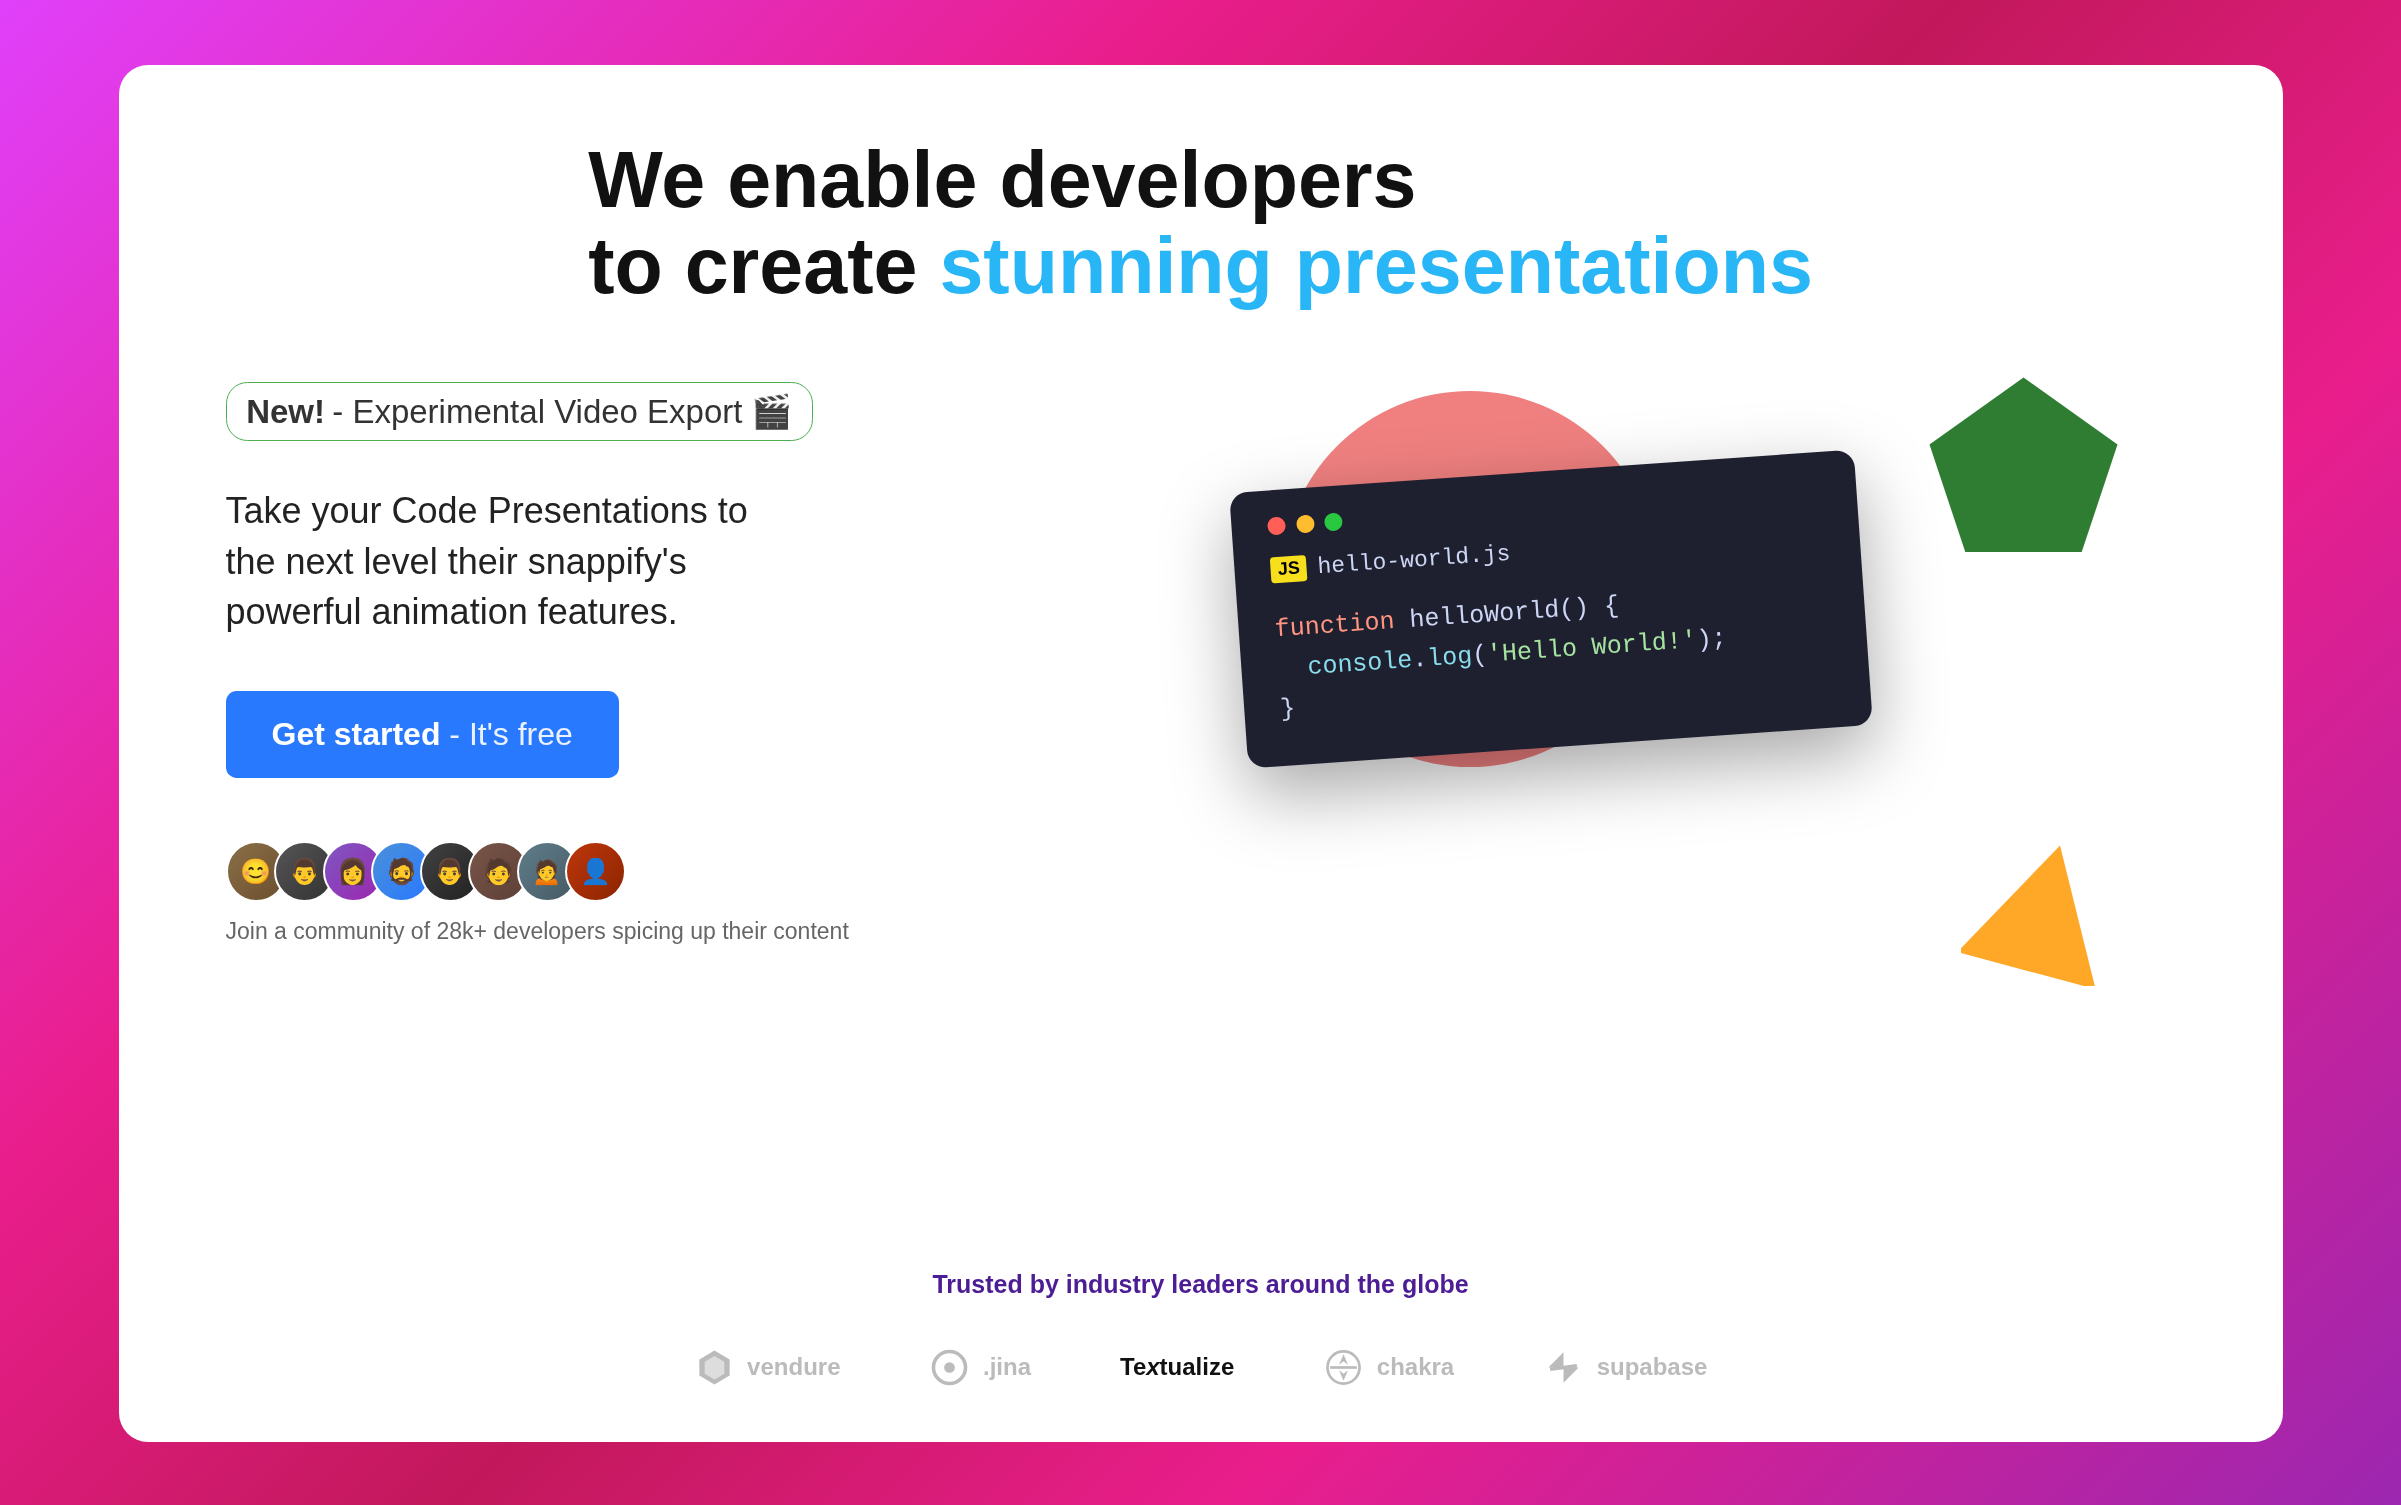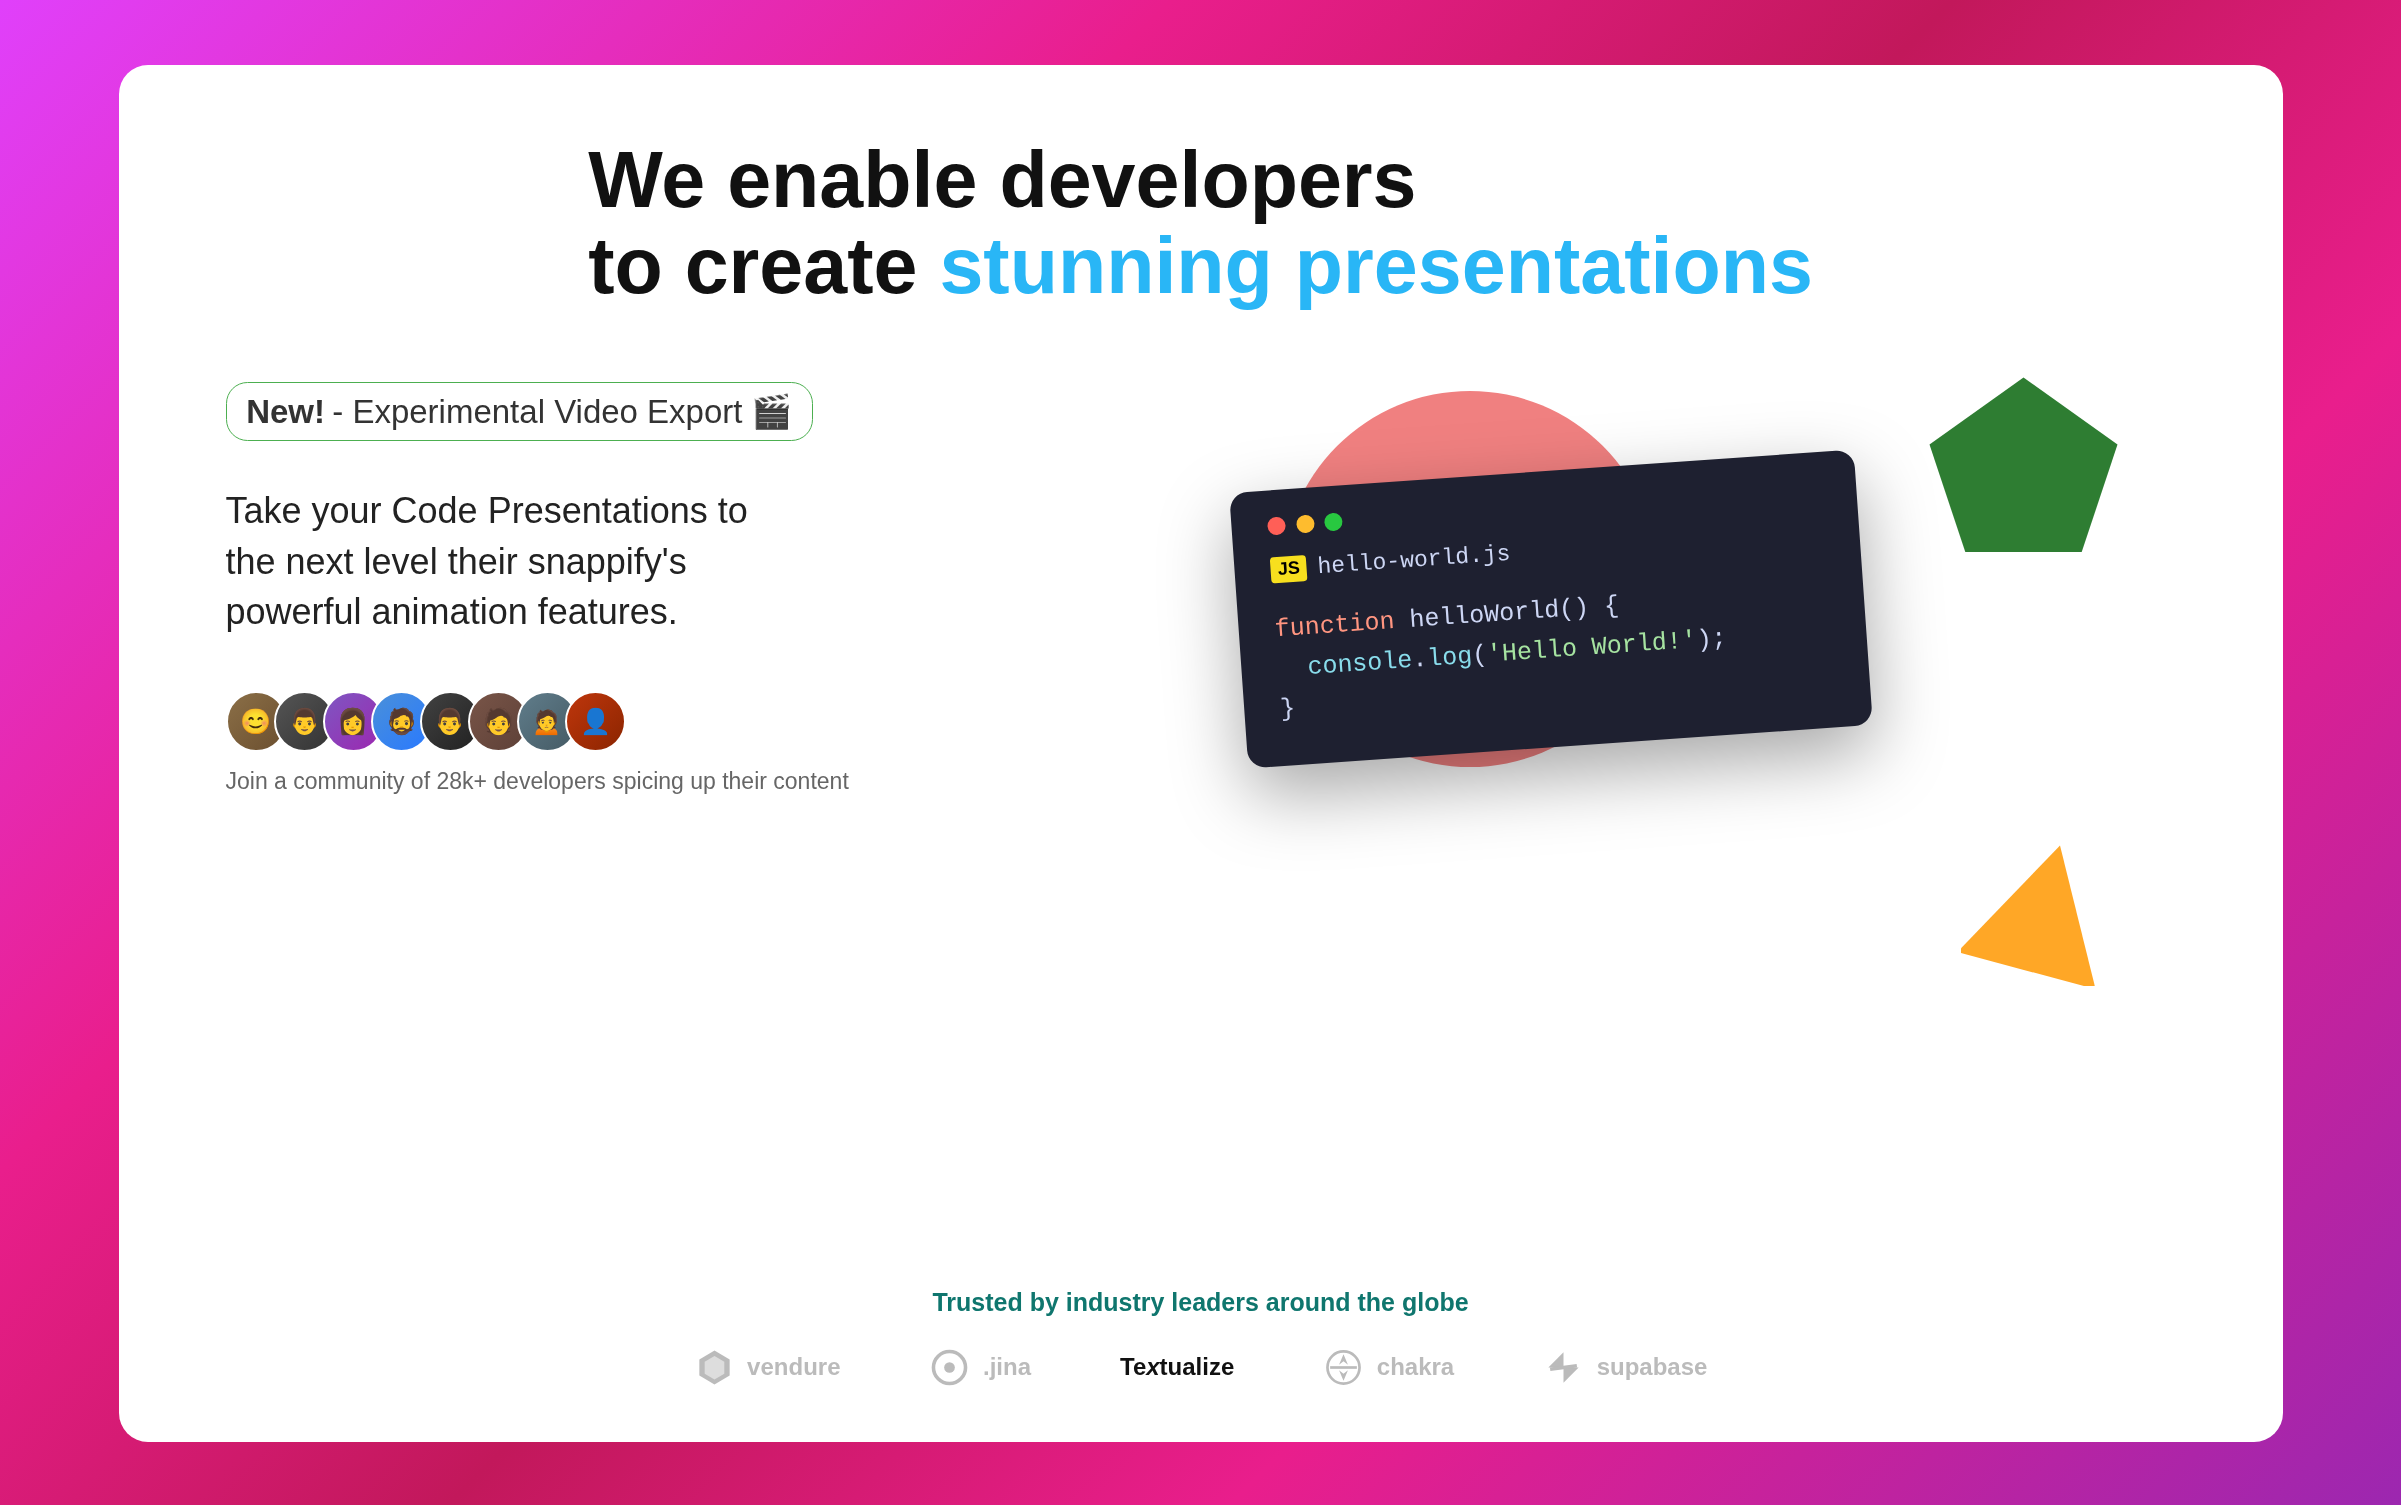--- a/index.html
+++ b/index.html
@@ -249,22 +249,22 @@
     
     .trusted-section {
       width: 100%;
       text-align: center;
       margin-top: 36px;
     }
 
     .trusted-label {
       font-size: 25px;
       font-weight: 600;
-      color: #0f766e;
-      margin-bottom: 30px;
+      color: #4c1d95;
+      margin-bottom: 48px;
     }
 
     .logos-row {
       display: flex;
       align-items: center;
       justify-content: center;
       gap: 89px;
     }
 
     .logo-item {
@@ -305,20 +305,23 @@
         <span class="new-label">New!</span>
           <span> - Experimental Video Export 🎬</span>
       </div>
 
       <p class="tagline">
         <span>Take your Code Presentations to</span><br>
         <span>the next level their snappify's</span><br>
         <span>powerful animation features.</span>
       </p>
 
+      <button class="cta-button">
+        <strong>Get started</strong><span class="dash"> - It's free</span>
+      </button>
 
       <div class="community-row">
         <div class="avatars">
           <div class="avatar-circle avatar-1">😊</div>
           <div class="avatar-circle avatar-2">👨</div>
           <div class="avatar-circle avatar-3">👩</div>
           <div class="avatar-circle avatar-4">🧔</div>
           <div class="avatar-circle avatar-5">👨</div>
           <div class="avatar-circle avatar-6">🧑</div>
           <div class="avatar-circle avatar-7">🙍</div>

